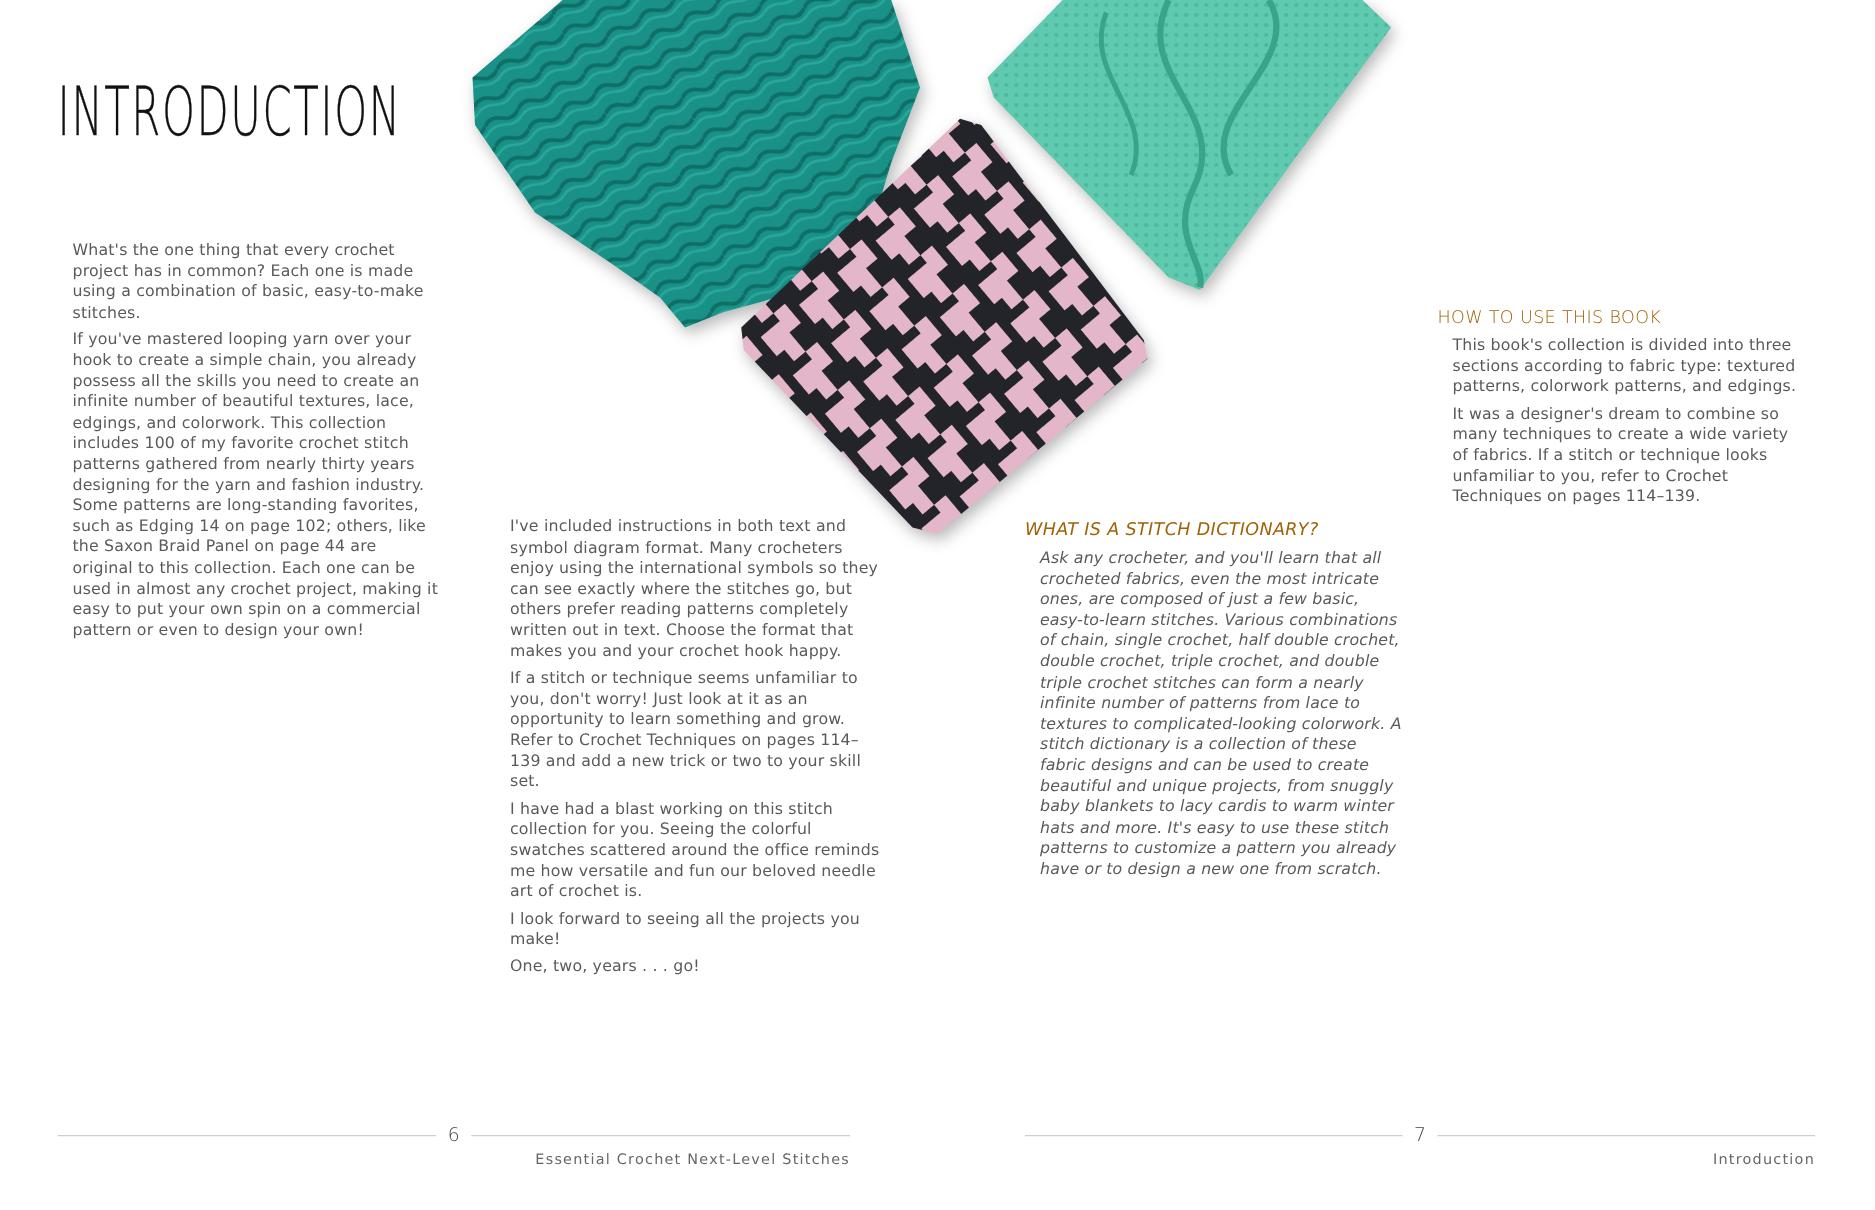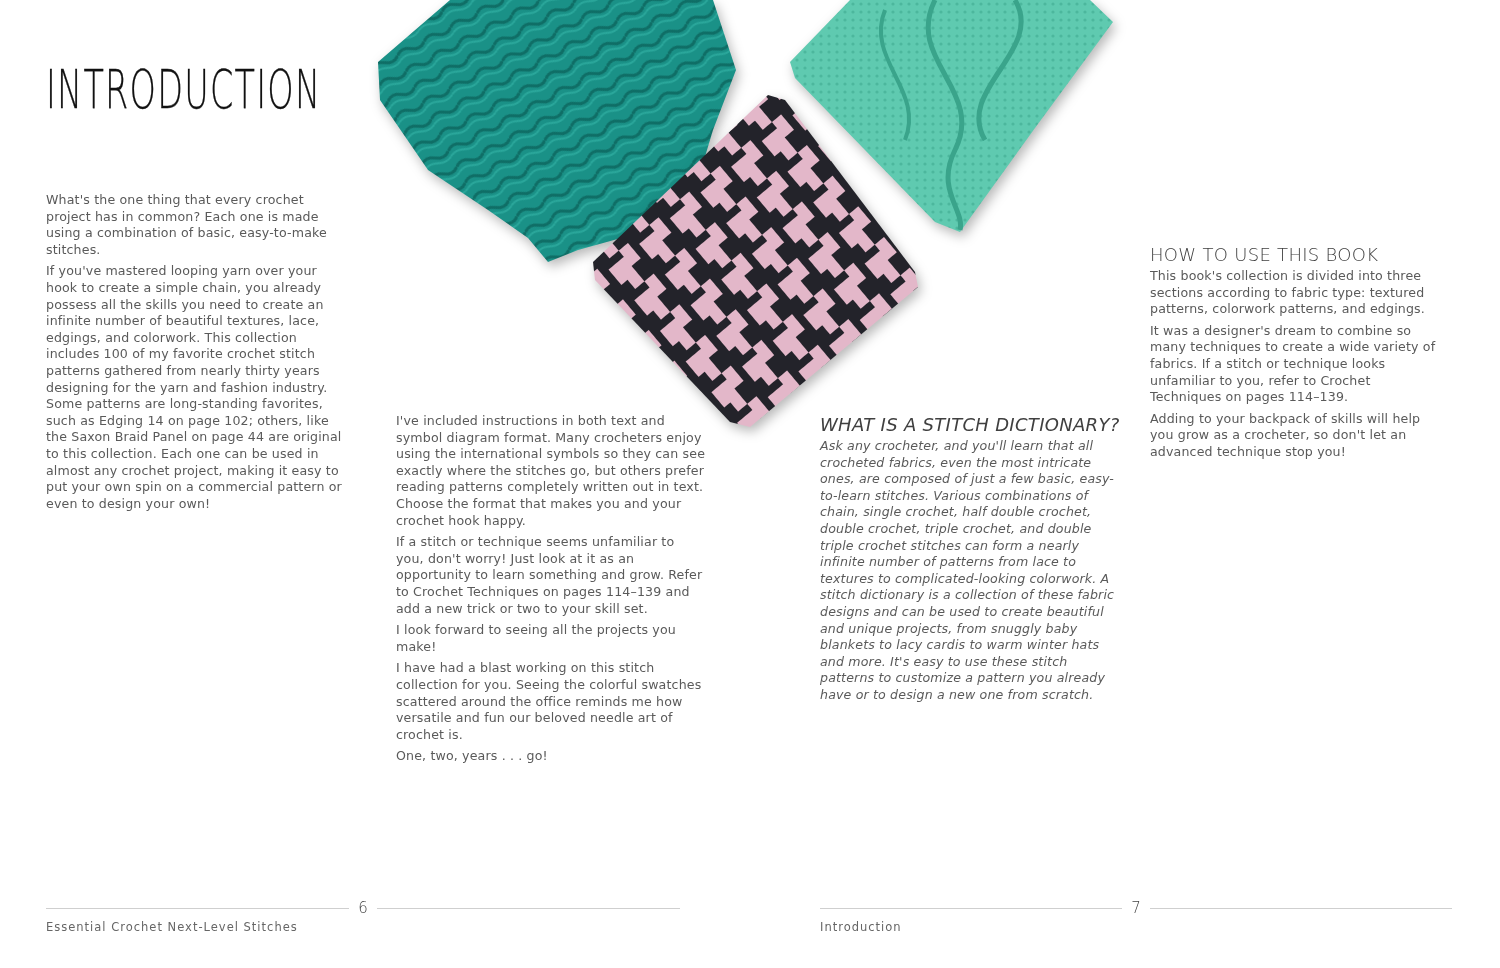--- a/index.html
+++ b/index.html
@@ -10,45 +10,45 @@
 
     .title {
       position: absolute; left: 46px; top: 58px;
       font-family: "DejaVu Sans", sans-serif;
       font-size: 54px; font-weight: 200; letter-spacing: 2px;
       color: #111; transform: scaleX(0.62); transform-origin: left top;
       -webkit-text-stroke: 0.3px #111;
     }
 
     .col { position: absolute; font-size: 12.6px; line-height: 16.6px; color: #5a5a5a; letter-spacing: 0.15px; }
-    .col p { margin-bottom: 5px; }
+    .col p { margin-bottom: 5px; margin-left: 12px; }
     .col-1 { left: 46px; top: 192px; width: 305px; }
     .col-2 { left: 396px; top: 413px; width: 310px; }
     .col-3 { left: 820px; top: 414px; width: 305px; font-style: italic; }
     .col-4 { left: 1150px; top: 244px; width: 295px; }
 
     .heading {
-      font-size: 18px; line-height: 21px; font-weight: 300; color: #404040;
+      font-size: 14px; line-height: 21px; font-weight: 300; color: #a16207;
       letter-spacing: 0.3px; margin-bottom: 3px; text-transform: uppercase;
     }
 
     .footer { position: absolute; top: 898px; height: 45px; }
     .footer-left { left: 46px; width: 634px; }
     .footer-right { left: 820px; width: 632px; }
     .footer .rule {
       position: absolute; top: 10px; height: 1px; background: #cfcfcf;
     }
     .footer .rule.l { left: 0; width: calc(50% - 14px); }
     .footer .rule.r { right: 0; width: calc(50% - 14px); }
     .footer .num {
       position: absolute; left: 0; right: 0; top: 0; text-align: center;
       font-size: 15px; color: #444; font-weight: 300; line-height: 20px;
     }
     .footer .running {
-      position: absolute; left: 0; right: 0; top: 22px; text-align: left;
+      position: absolute; left: 0; right: 0; top: 22px; text-align: right;
       font-size: 11.5px; color: #666; letter-spacing: 1px;
     }
 
     .swatch { position: absolute; }
     .shadow { filter: drop-shadow(3px 5px 6px rgba(0,0,0,0.28)); }
   </style>
 </head>
 <body>
 
 <div class="spread">
@@ -90,42 +90,41 @@
   <div class="title">INTRODUCTION</div>
 
   <div class="col col-1">
     <p>What's the one thing that every crochet project has in common? Each one is made using a combination of basic, easy-to-make stitches.</p>
     <p>If you've mastered looping yarn over your hook to create a simple chain, you already possess all the skills you need to create an infinite number of beautiful textures, lace, edgings, and colorwork. This collection includes 100 of my favorite crochet stitch patterns gathered from nearly thirty years designing for the yarn and fashion industry. Some patterns are long-standing favorites, such as Edging 14 on page 102; others, like the Saxon Braid Panel on page 44 are original to this collection. Each one can be used in almost any crochet project, making it easy to put your own spin on a commercial pattern or even to design your own!</p>
   </div>
 
   <div class="col col-2">
     <p>I've included instructions in both text and symbol diagram format. Many crocheters enjoy using the international symbols so they can see exactly where the stitches go, but others prefer reading patterns completely written out in text. Choose the format that makes you and your crochet hook happy.</p>
     <p>If a stitch or technique seems unfamiliar to you, don't worry! Just look at it as an opportunity to learn something and grow. Refer to Crochet Techniques on pages 114–139 and add a new trick or two to your skill set.</p>
+    <p>I have had a blast working on this stitch collection for you. Seeing the colorful swatches scattered around the office reminds me how versatile and fun our beloved needle art of crochet is.</p>
     <p>I look forward to seeing all the projects you make!</p>
-    <p>I have had a blast working on this stitch collection for you. Seeing the colorful swatches scattered around the office reminds me how versatile and fun our beloved needle art of crochet is.</p>
     <p>One, two, years . . . go!</p>
   </div>
 
   <div class="footer footer-left">
     <div class="rule l"></div>
     <div class="rule r"></div>
     <div class="num">6</div>
     <div class="running">Essential Crochet Next-Level Stitches</div>
   </div>
 
   <div class="col col-3">
     <div class="heading">WHAT IS A STITCH DICTIONARY?</div>
     <p>Ask any crocheter, and you'll learn that all crocheted fabrics, even the most intricate ones, are composed of just a few basic, easy-to-learn stitches. Various combinations of chain, single crochet, half double crochet, double crochet, triple crochet, and double triple crochet stitches can form a nearly infinite number of patterns from lace to textures to complicated-looking colorwork. A stitch dictionary is a collection of these fabric designs and can be used to create beautiful and unique projects, from snuggly baby blankets to lacy cardis to warm winter hats and more. It's easy to use these stitch patterns to customize a pattern you already have or to design a new one from scratch.</p>
   </div>
 
   <div class="col col-4">
     <div class="heading">HOW TO USE THIS BOOK</div>
     <p>This book's collection is divided into three sections according to fabric type: textured patterns, colorwork patterns, and edgings.</p>
     <p>It was a designer's dream to combine so many techniques to create a wide variety of fabrics. If a stitch or technique looks unfamiliar to you, refer to Crochet Techniques on pages 114–139.</p>
-    <p>Adding to your backpack of skills will help you grow as a crocheter, so don't let an advanced technique stop you!</p>
   </div>
 
   <div class="footer footer-right">
     <div class="rule l"></div>
     <div class="rule r"></div>
     <div class="num">7</div>
     <div class="running">Introduction</div>
   </div>
 </div>
 

